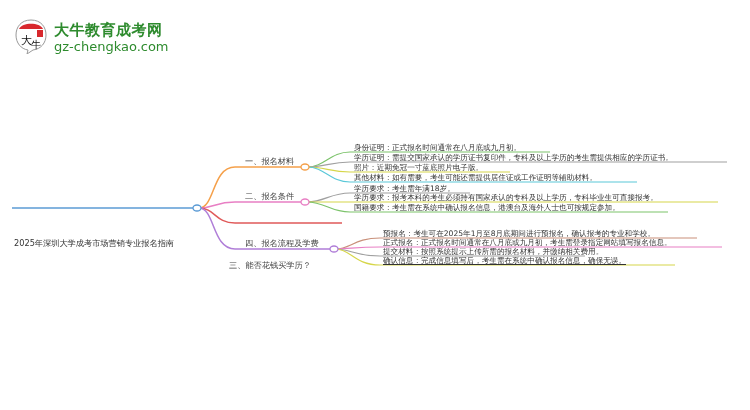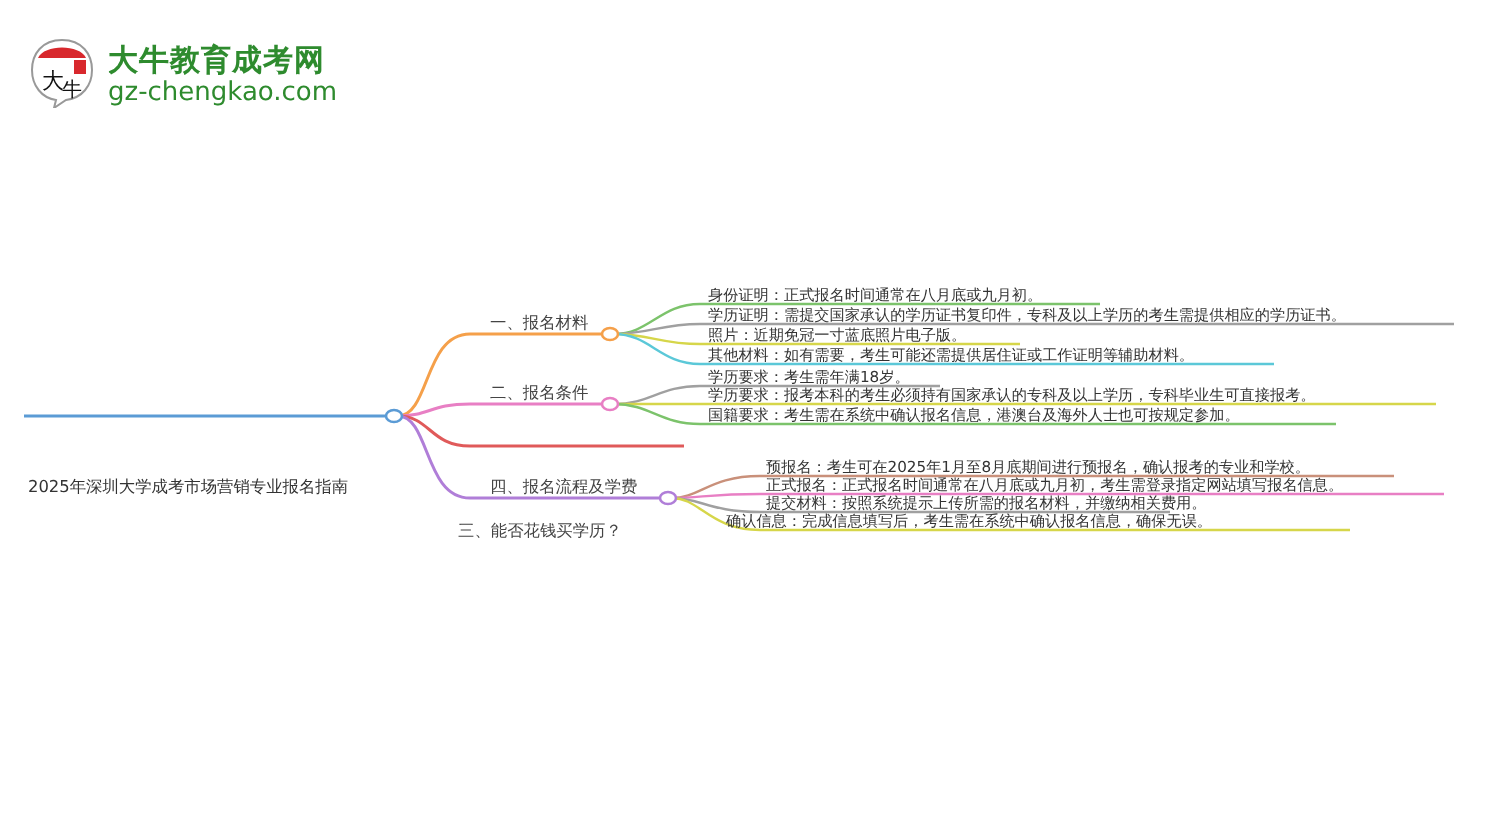--- a/index.html
+++ b/index.html
@@ -70,13 +70,13 @@
 <div class="txt" style="left:354px; top:163px;">照片：近期免冠一寸蓝底照片电子版。</div>
 <div class="txt" style="left:354px; top:173px;">其他材料：如有需要，考生可能还需提供居住证或工作证明等辅助材料。</div>
 
 <div class="txt" style="left:354px; top:184px;">学历要求：考生需年满18岁。</div>
 <div class="txt" style="left:354px; top:193px;">学历要求：报考本科的考生必须持有国家承认的专科及以上学历，专科毕业生可直接报考。</div>
 <div class="txt" style="left:354px; top:203px;">国籍要求：考生需在系统中确认报名信息，港澳台及海外人士也可按规定参加。</div>
 
 <div class="txt" style="left:383px; top:229px;">预报名：考生可在2025年1月至8月底期间进行预报名，确认报考的专业和学校。</div>
 <div class="txt" style="left:383px; top:238px;">正式报名：正式报名时间通常在八月底或九月初，考生需登录指定网站填写报名信息。</div>
 <div class="txt" style="left:383px; top:247px;">提交材料：按照系统提示上传所需的报名材料，并缴纳相关费用。</div>
-<div class="txt" style="left:363px; top:256px;">确认信息：完成信息填写后，考生需在系统中确认报名信息，确保无误。</div>
+<div class="txt" style="left:383px; top:256px;text-decoration:underline;">确认信息：完成信息填写后，考生需在系统中确认报名信息，确保无误。</div>
 
 </body></html>

